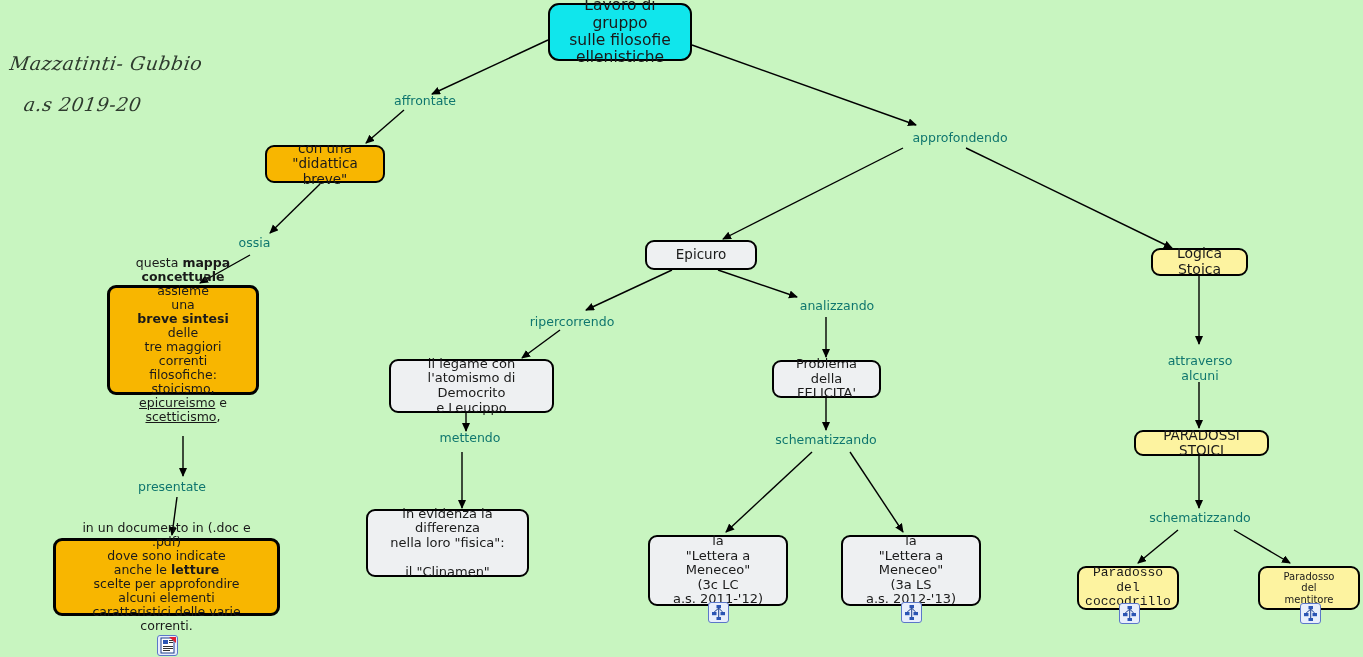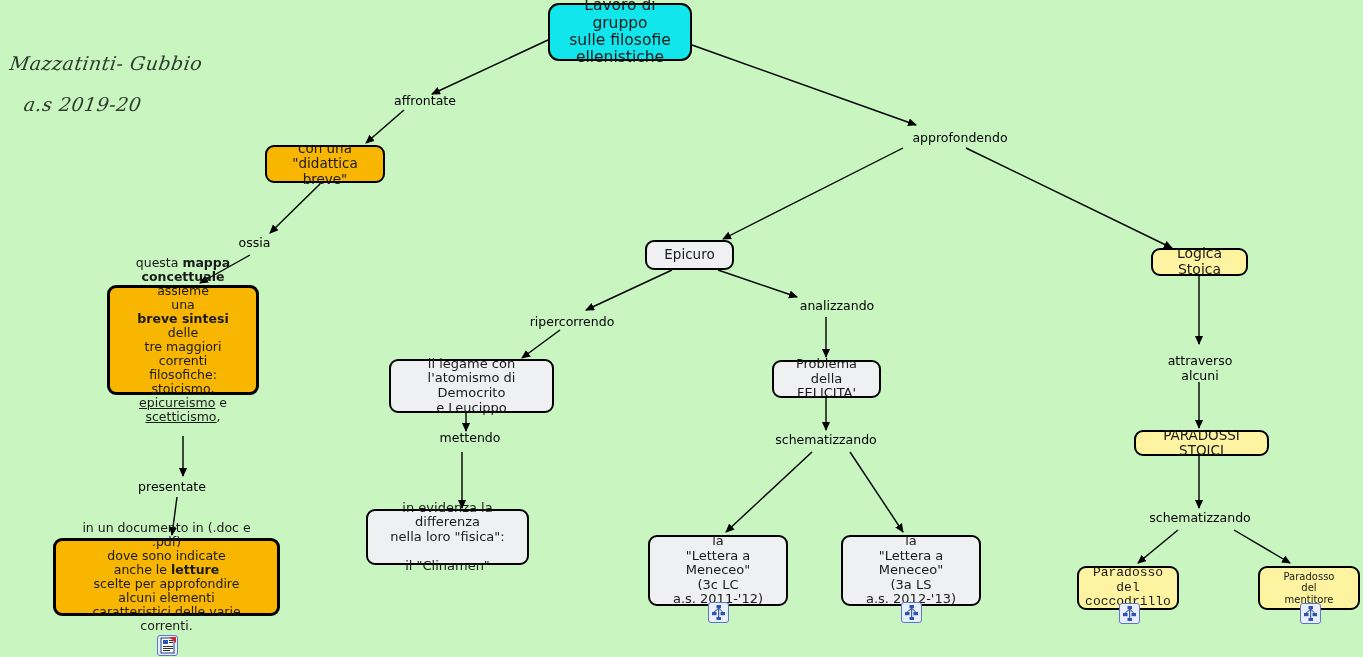--- a/index.html
+++ b/index.html
@@ -53,21 +53,21 @@
     font-size:13.5px;
   }
   .n-greysm{
     background:#eef0f2;
     font-size:13px;
   }
 
   .linklabel{
     position:absolute;
     font-size:12.5px;
-    color:#000000;
+    color:#0f766e;
     text-align:center;
     line-height:1.18;
     white-space:pre-line;
     z-index:4;
   }
 
   .script{
     position:absolute;
     font-family:"DejaVu Serif", serif;
     font-style:italic;
@@ -177,31 +177,31 @@
       <rect x="5" y="4" width="5" height="4" fill="#2b55b5"></rect>
       <rect x="11" y="4" width="4" height="1" fill="#333"></rect>
       <rect x="11" y="6" width="4" height="1" fill="#333"></rect>
       <rect x="5" y="10" width="10" height="1" fill="#333"></rect>
       <rect x="5" y="12" width="10" height="1" fill="#333"></rect>
       <rect x="5" y="14" width="7" height="1" fill="#333"></rect>
       <path d="M11 1 L18 1 L18 7 Z" fill="#d23"></path>
     </svg>
   </span>
 
-  <div class="node n-grey" style="left:645px;top:240px;width:89px;height:30px;">
+  <div class="node n-grey" style="left:645px;top:240px;width:112px;height:30px;">
     <span class="txt">Epicuro</span>
   </div>
 
   <div class="node n-greysm" style="left:389px;top:359px;width:165px;height:54px;">
     <span class="txt">il legame con
 l'atomismo di Democrito
 e Leucippo</span>
   </div>
 
-  <div class="node n-greysm" style="left:366px;top:509px;width:163px;height:56px;text-align:center;">
+  <div class="node n-greysm" style="left:366px;top:509px;width:163px;height:68px;text-align:center;">
     <span class="txt">in evidenza la differenza
 nella loro "fisica":
 
 il "Clinamen"</span>
   </div>
 
   <div class="node n-greysm" style="left:772px;top:360px;width:109px;height:38px;">
     <span class="txt">Problema della
 FELICITA'</span>
   </div>

